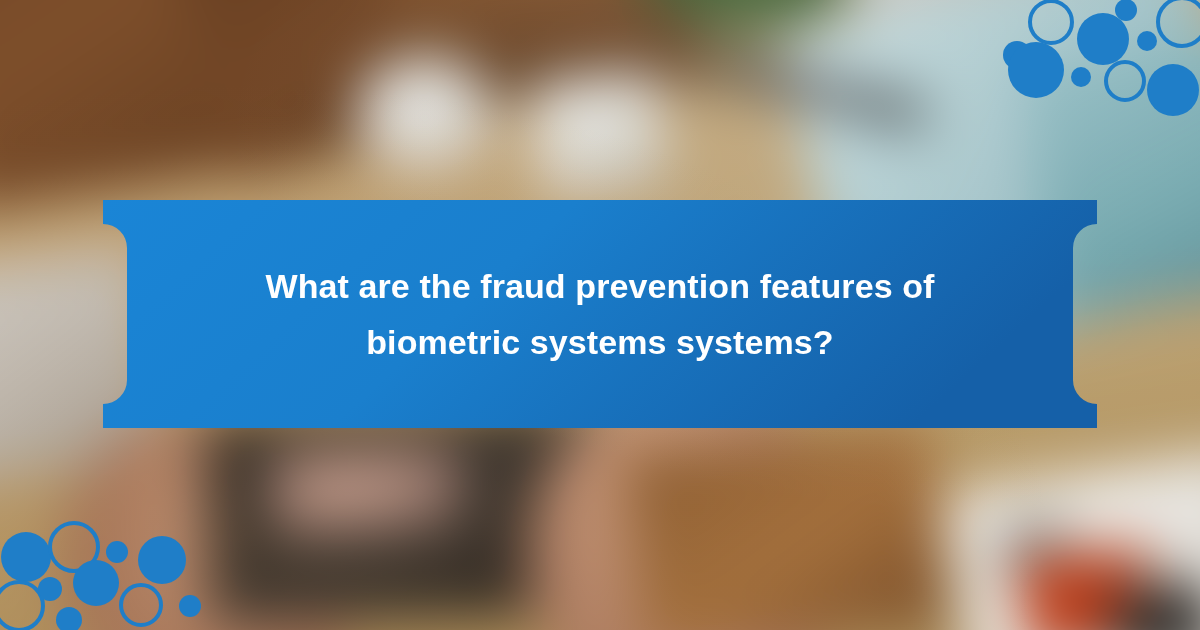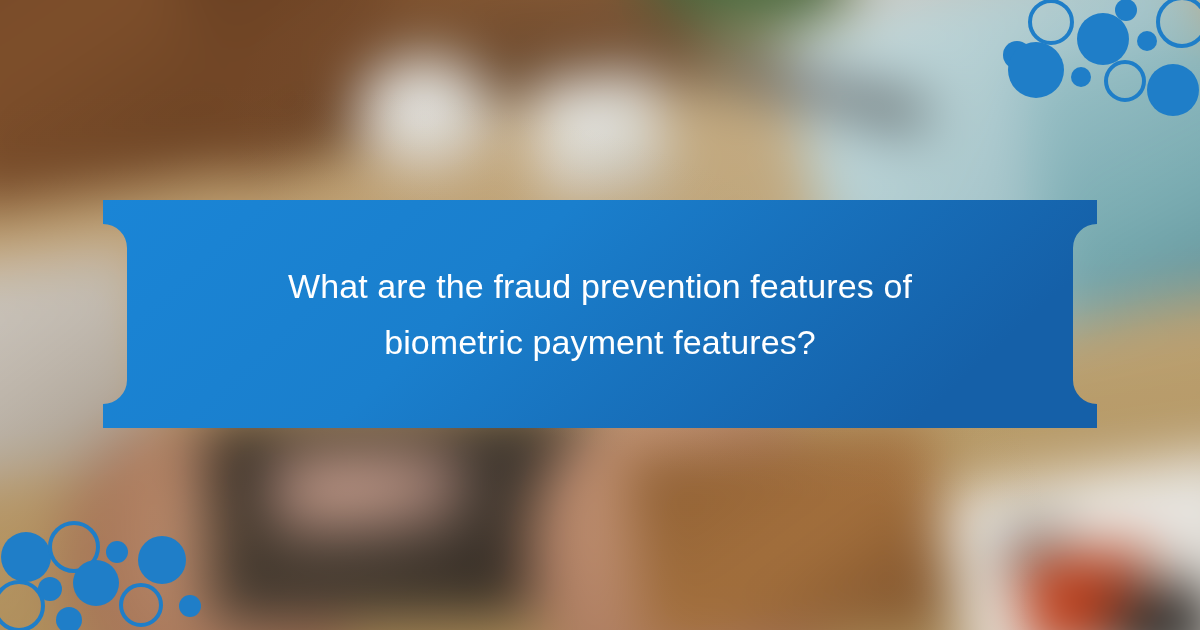--- a/index.html
+++ b/index.html
@@ -204,21 +204,21 @@
     justify-content: center;
     text-align: center;
     color: #ffffff;
     font-size: 34px;
     line-height: 56px;
     font-weight: 400;
     letter-spacing: 0.1px;
     padding: 0 70px;
     box-sizing: border-box;
   }
-  #banner-text .tline { display: block; white-space: nowrap; }
+  #banner-text .tline { display: block; white-space: nowrap; font-weight: bold; }
 </style>
 </head>
 <body>
 
 <div id="stage">
 
   <div id="bg-photo">
     <div class="bgl bg-desk"></div>
     <div class="bgl bg-board-left"></div>
     <div class="bgl bg-board-left2"></div>
@@ -288,17 +288,17 @@
                L 0,228
                L 0,204
                A 24,24 0 0 0 24,180
                L 24,48
                A 24,24 0 0 0 0,24
                Z" fill="url(#bannerGrad)"></path>
     </svg>
 
     <div id="banner-text" style="width: 994px; height: 228px; color: rgb(255, 255, 255);">
       <span class="tline">What are the fraud prevention features of</span>
-      <span class="tline">biometric payment features?</span>
+      <span class="tline">biometric systems systems?</span>
     </div>
   </div>
 
 </div>
 
 </body></html>

